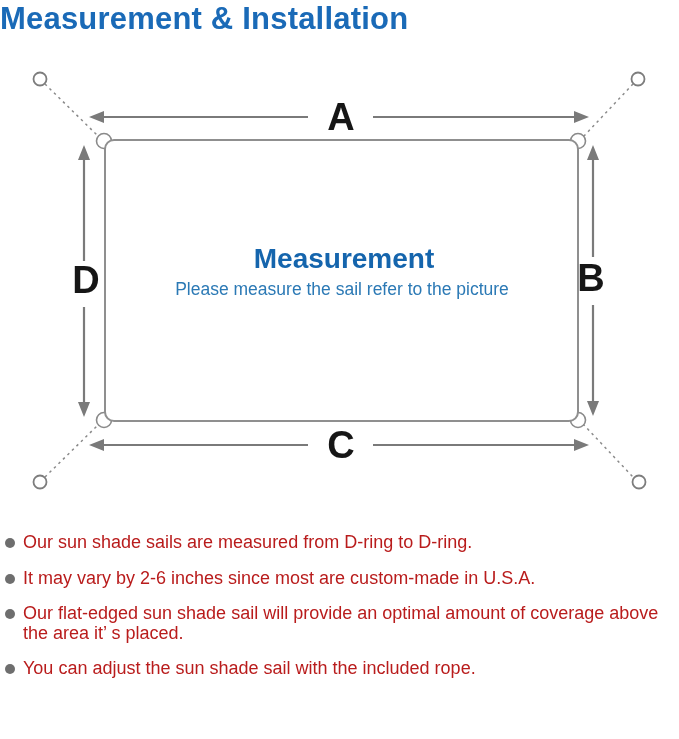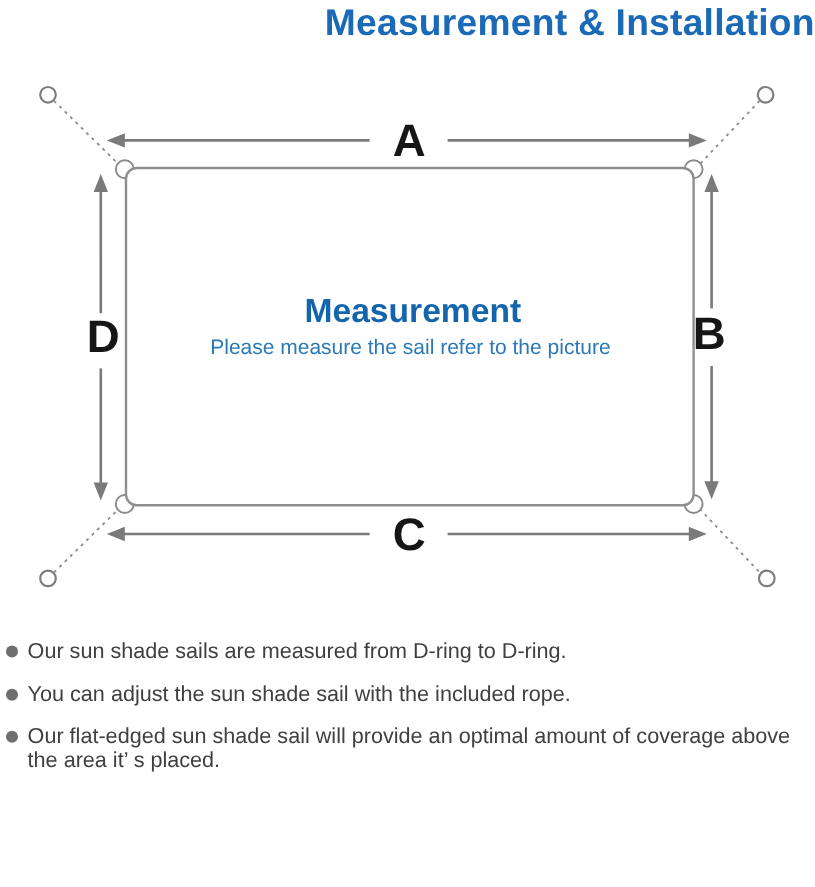--- a/index.html
+++ b/index.html
@@ -8,21 +8,21 @@
     width: 679px;
     height: 739px;
     background: #ffffff;
     font-family: "Liberation Sans", sans-serif;
     overflow: hidden;
   }
   .page-title {
     position: absolute;
     top: 1px; left: 0;
     width: 679px;
-    text-align: right;
+    text-align: left;
     font-size: 31px;
     font-weight: 700;
     letter-spacing: 0.2px;
     color: #1a6ab7;
   }
   .diagram-wrap {
     position: absolute;
     top: 55px; left: 0;
     width: 679px; height: 460px;
   }
@@ -55,21 +55,21 @@
     margin: 0; padding: 9px 2px 0 5px;
     box-sizing: border-box;
   }
   .note {
     display: flex;
     align-items: flex-start;
     gap: 8px;
     margin: 0 0 16px 0;
     font-size: 18px;
     line-height: 19.5px;
-    color: #404040;
+    color: #b91c1c;
   }
   .note-text { white-space: pre-line; }
   .bullet-dot {
     flex: none;
     width: 10px; height: 10px;
     margin-top: 5px;
     border-radius: 50%;
     background: #6e6e6e;
   }
 </style>
@@ -129,22 +129,26 @@
     </svg>
   </div>
 
   <ul class="notes">
     <li class="note">
       <span class="bullet-dot"></span>
       <span class="note-text">Our sun shade sails are measured from D-ring to D-ring.</span>
     </li>
     <li class="note">
       <span class="bullet-dot"></span>
-      <span class="note-text">You can adjust the sun shade sail with the included rope.</span>
+      <span class="note-text">It may vary by 2-6 inches since most are custom-made in U.S.A.</span>
     </li>
     <li class="note">
       <span class="bullet-dot"></span>
       <span class="note-text">Our flat-edged sun shade sail will provide an optimal amount of coverage above
 the area it’ s placed.</span>
     </li>
+    <li class="note">
+      <span class="bullet-dot"></span>
+      <span class="note-text">You can adjust the sun shade sail with the included rope.</span>
+    </li>
   </ul>
 
 </div>
 
 </body></html>

